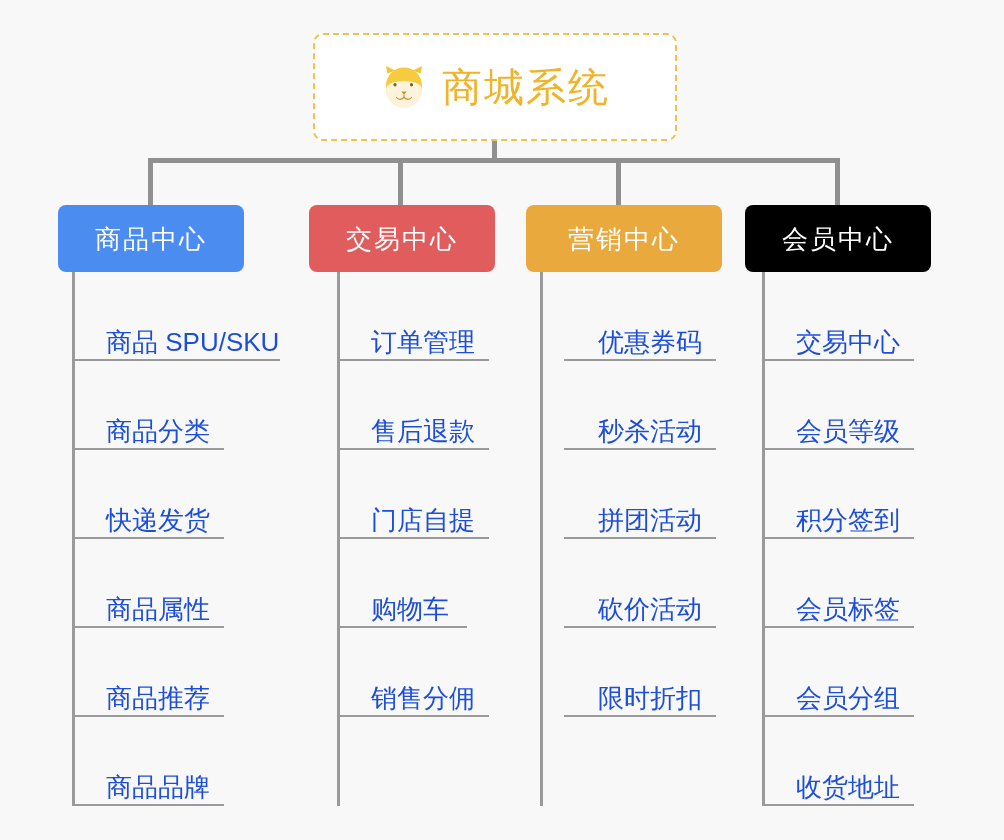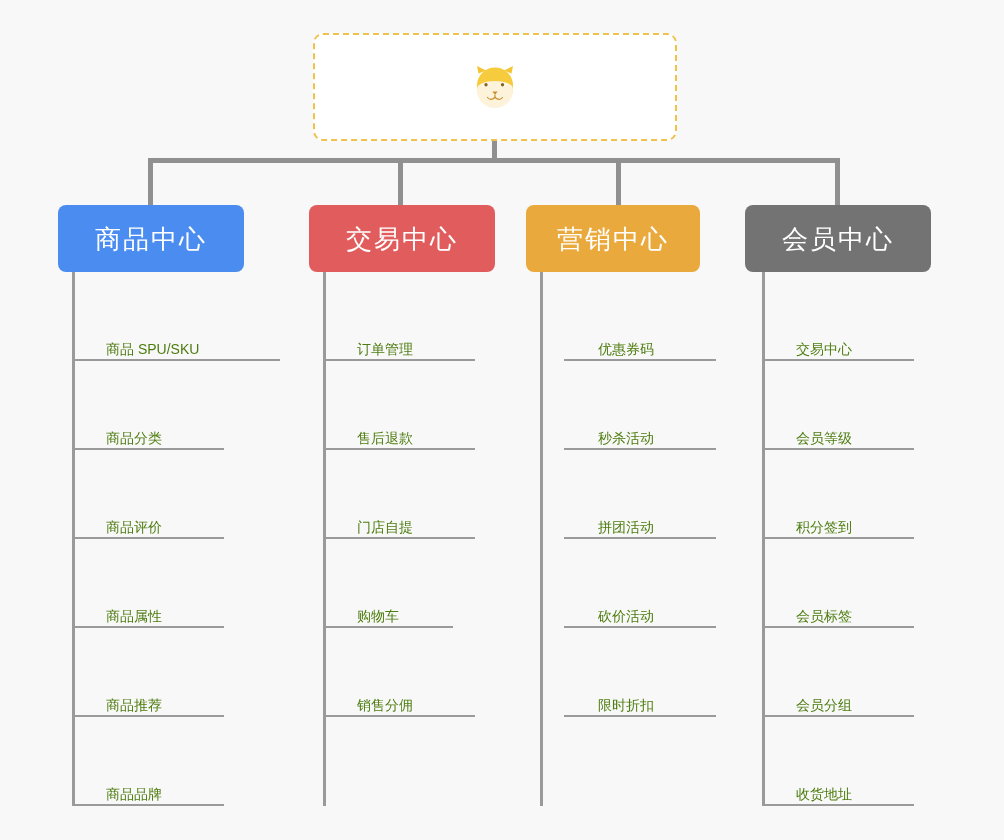--- a/index.html
+++ b/index.html
@@ -114,22 +114,22 @@
     padding-bottom: 4px;
   }
   .leaf-rule {
     position: absolute;
     left: 0;
     bottom: 0;
     height: 2px;
     background: #9a9a9a;
   }
   .leaf-label {
-    font-size: 14px;
-    color: #4d7c0f;
+    font-size: 26px;
+    color: #1d4ed8;
     line-height: 1.1;
     white-space: nowrap;
     position: relative;
     z-index: 2;
   }
 </style>
 </head>
 <body style="background: rgb(248, 248, 248);">
 
 <div id="canvas">
@@ -143,20 +143,21 @@
       <path d="M8 30 a24 24 0 0 1 48 0 l0 4 a24 10 0 0 0 -48 0 Z" fill="#f7cb3e"></path>
       <ellipse cx="21" cy="29" rx="7" ry="3.4" fill="#fdf6e3"></ellipse>
       <ellipse cx="43" cy="29" rx="7" ry="3.4" fill="#fdf6e3"></ellipse>
       <ellipse cx="20" cy="29" rx="2.2" ry="2.4" fill="#8a6320"></ellipse>
       <ellipse cx="42" cy="29" rx="2.2" ry="2.4" fill="#8a6320"></ellipse>
       <path d="M28.5 38 L35.5 38 L32 42.5 Z" fill="#c98f2e"></path>
       <path d="M32 42.5 L32 46" stroke="#c98f2e" stroke-width="1.6" fill="none"></path>
       <path d="M32 46 q-6 5 -10 0" stroke="#c98f2e" stroke-width="1.6" fill="none" stroke-linecap="round"></path>
       <path d="M32 46 q6 5 10 0" stroke="#c98f2e" stroke-width="1.6" fill="none" stroke-linecap="round"></path>
     </svg>
+    <span class="root-title">商城系统</span>
   </div>
 
   <div class="conn conn-v-root"></div>
   <div class="conn conn-h"></div>
   <div class="conn conn-drop" style="left:148px;"></div>
   <div class="conn conn-drop" style="left:398px;"></div>
   <div class="conn conn-drop" style="left:616px;"></div>
   <div class="conn conn-drop" style="left:835px;"></div>
 
   <div id="columns-host">
@@ -168,39 +169,39 @@
         <div class="leaf-item">
           <div class="leaf-rule" style="width: 208px;"></div>
           <span class="leaf-label">商品 SPU/SKU</span>
         </div>
         <div class="leaf-item">
           <div class="leaf-rule" style="width: 152px;"></div>
           <span class="leaf-label">商品分类</span>
         </div>
         <div class="leaf-item">
           <div class="leaf-rule" style="width: 152px;"></div>
-          <span class="leaf-label">商品评价</span>
+          <span class="leaf-label">快递发货</span>
         </div>
         <div class="leaf-item">
           <div class="leaf-rule" style="width: 152px;"></div>
           <span class="leaf-label">商品属性</span>
         </div>
         <div class="leaf-item">
           <div class="leaf-rule" style="width: 152px;"></div>
           <span class="leaf-label">商品推荐</span>
         </div>
         <div class="leaf-item">
           <div class="leaf-rule" style="width: 152px;"></div>
           <span class="leaf-label">商品品牌</span>
         </div>
       </div>
       <div class="cat-box" style="left: 309px; width: 186px; background: rgb(225, 92, 92);">
         <span class="cat-label">交易中心</span>
       </div>
-      <div class="leaf-col" style="left: 323px;">
+      <div class="leaf-col" style="left: 337px;">
         <div class="spine" style="height: 534px;"></div>
         <div class="leaf-item">
           <div class="leaf-rule" style="width: 152px;"></div>
           <span class="leaf-label">订单管理</span>
         </div>
         <div class="leaf-item">
           <div class="leaf-rule" style="width: 152px;"></div>
           <span class="leaf-label">售后退款</span>
         </div>
         <div class="leaf-item">
@@ -209,21 +210,21 @@
         </div>
         <div class="leaf-item">
           <div class="leaf-rule" style="width: 130px;"></div>
           <span class="leaf-label">购物车</span>
         </div>
         <div class="leaf-item">
           <div class="leaf-rule" style="width: 152px;"></div>
           <span class="leaf-label">销售分佣</span>
         </div>
       </div>
-      <div class="cat-box" style="left: 526px; width: 174px; background: rgb(234, 169, 60);">
+      <div class="cat-box" style="left: 526px; width: 196px; background: rgb(234, 169, 60);">
         <span class="cat-label">营销中心</span>
       </div>
       <div class="leaf-col" style="left: 540px; padding-left: 24px;">
         <div class="spine" style="height: 534px;"></div>
         <div class="leaf-item">
           <div class="leaf-rule" style="width: 152px;"></div>
           <span class="leaf-label">优惠券码</span>
         </div>
         <div class="leaf-item">
           <div class="leaf-rule" style="width: 152px;"></div>
@@ -235,21 +236,21 @@
         </div>
         <div class="leaf-item">
           <div class="leaf-rule" style="width: 152px;"></div>
           <span class="leaf-label">砍价活动</span>
         </div>
         <div class="leaf-item">
           <div class="leaf-rule" style="width: 152px;"></div>
           <span class="leaf-label">限时折扣</span>
         </div>
       </div>
-      <div class="cat-box" style="left: 745px; width: 186px; background: #737373;">
+      <div class="cat-box" style="left: 745px; width: 186px; background: #000000;">
         <span class="cat-label">会员中心</span>
       </div>
       <div class="leaf-col" style="left: 762px;">
         <div class="spine" style="height: 534px;"></div>
         <div class="leaf-item">
           <div class="leaf-rule" style="width: 152px;"></div>
           <span class="leaf-label">交易中心</span>
         </div>
         <div class="leaf-item">
           <div class="leaf-rule" style="width: 152px;"></div>

